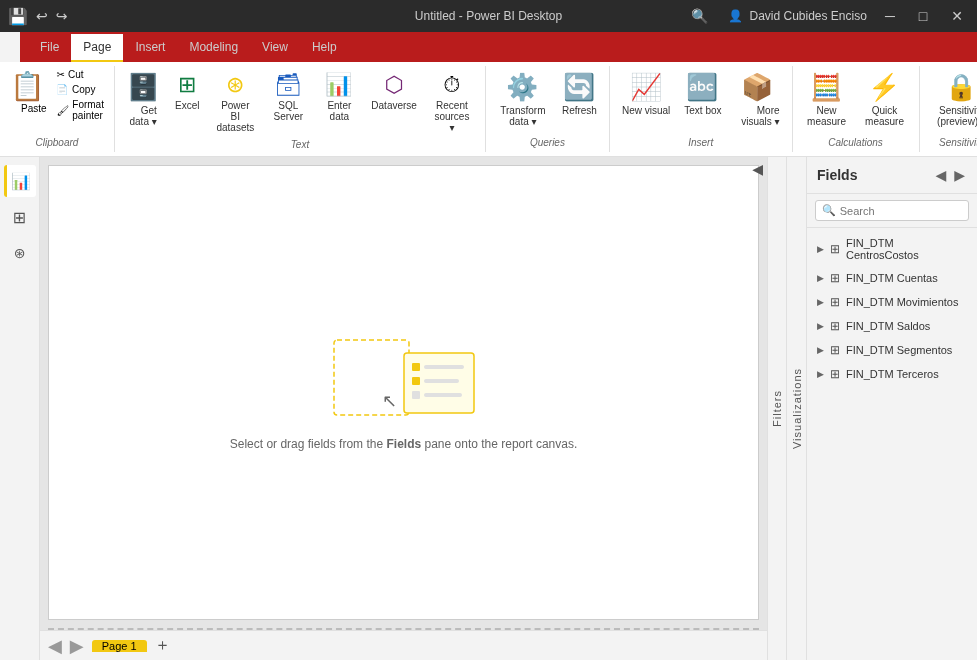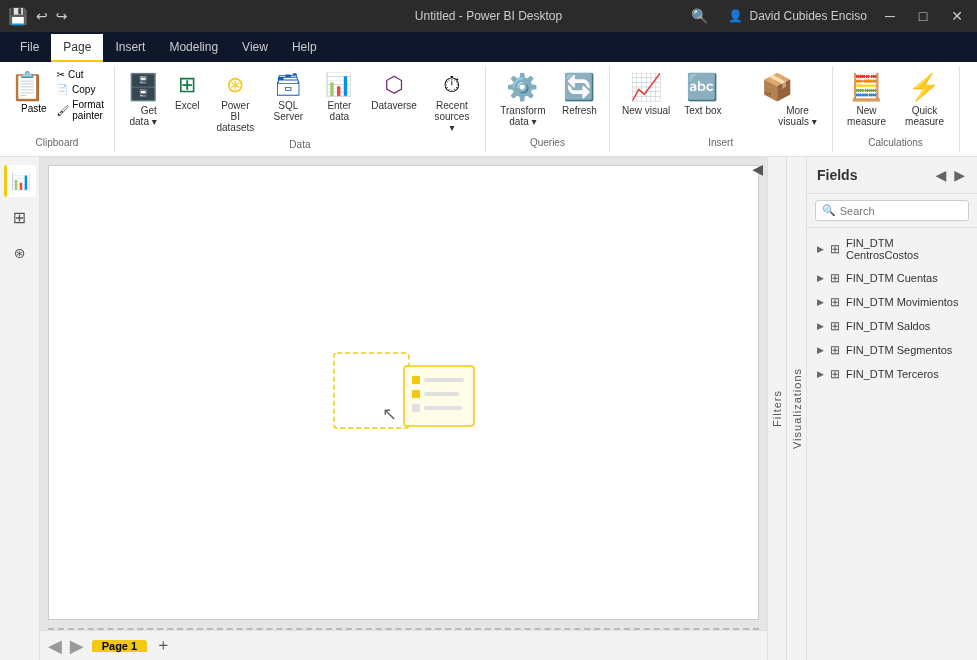--- a/index.html
+++ b/index.html
@@ -9,29 +9,29 @@
     .title-bar { background: #2b2b2b; color: #fff; height: 32px; display: flex; align-items: center; justify-content: space-between; padding: 0 8px; flex-shrink: 0; }
     .title-bar-left { display: flex; align-items: center; gap: 8px; }
     .title-bar-center { position: absolute; left: 50%; transform: translateX(-50%); font-size: 12px; color: #ccc; }
     .title-bar-right { display: flex; align-items: center; gap: 12px; margin-left: auto; }
     .title-bar-btn { color: #ccc; font-size: 14px; cursor: pointer; padding: 2px 6px; }
     .save-icon { color: #ccc; font-size: 14px; }
     .user-area { display: flex; align-items: center; gap: 6px; color: #ccc; font-size: 12px; }
     .search-icon-title { color: #ccc; font-size: 14px; margin-right: 8px; }
 
     
-    .ribbon-tabs { background: #0f172a; display: flex; align-items: flex-end; padding: 0 8px; flex-shrink: 0; height: 30px; }
+    .ribbon-tabs { background: #b91c1c; display: flex; align-items: flex-end; padding: 0 8px; flex-shrink: 0; height: 30px; margin-left: 20px; }
     .ribbon-tab { color: #ccc; padding: 6px 12px; font-size: 12px; cursor: pointer; border-bottom: 2px solid transparent; }
     .ribbon-tab.active { color: #fff; background: #fff; color: #333; border-bottom: 2px solid #f2c811; }
 
     
     .ribbon { background: #fff; border-bottom: 1px solid #e0e0e0; display: flex; align-items: stretch; padding: 4px 0; flex-shrink: 0; height: 95px; }
     .ribbon-group { display: flex; flex-direction: column; border-right: 1px solid #e0e0e0; padding: 2px 6px; }
     .ribbon-group-items { display: flex; align-items: flex-start; flex: 1; gap: 2px; }
-    .ribbon-group-label { text-align: center; font-size: 10px; color: #666; padding: 2px 0; }
+    .ribbon-group-label { text-align: center; font-size: 10px; color: #666; padding: 2px 0; font-style: italic; }
     .ribbon-btn { display: flex; flex-direction: column; align-items: center; padding: 4px 6px; cursor: pointer; border-radius: 3px; min-width: 40px; gap: 2px; }
     .ribbon-btn .label { font-size: 10px; text-align: right; color: #333; white-space: nowrap; }
     .ribbon-btn.large { min-width: 44px; }
 
     
     .clipboard-paste { display: flex; flex-direction: column; align-items: center; padding: 2px 4px; cursor: pointer; }
     .clipboard-paste .big-icon { font-size: 32px; }
     .clipboard-paste .label { font-size: 10px; margin-left: 11px; }
     .clipboard-sub { display: flex; flex-direction: column; gap: 2px; }
     .clipboard-sub-btn { display: flex; align-items: center; padding: 1px 4px; cursor: pointer; font-size: 10px; gap: 3px; border-radius: 2px; }
@@ -42,21 +42,21 @@
     
     .left-nav { width: 40px; background: #f3f3f3; border-right: 1px solid #e0e0e0; display: flex; flex-direction: column; align-items: center; padding-top: 8px; gap: 4px; flex-shrink: 0; }
     .left-nav-btn { width: 32px; height: 32px; display: flex; align-items: center; justify-content: center; cursor: pointer; border-radius: 3px; font-size: 16px; color: #555; }
     .left-nav-btn.active { border-left: 3px solid #f2c811; background: #fff; }
 
     
     .canvas-area { flex: 1; background: #e5e5e5; display: flex; flex-direction: column; overflow: hidden; position: relative; }
     .canvas-page { flex: 1; margin: 8px; background: #fff; border: 1px solid #ccc; display: flex; align-items: center; justify-content: center; position: relative; overflow: hidden; }
     .canvas-placeholder { display: flex; flex-direction: column; align-items: center; gap: 12px; }
     .canvas-page-bottom { height: 30px; background: #f3f3f3; border-top: 1px solid #e0e0e0; display: flex; align-items: center; padding: 0 8px; gap: 8px; }
-    .page-tab { background: #f2c811; padding: 0 10px; font-size: 11px; border-radius: 3px 3px 0 0; cursor: pointer; font-weight: 700; }
+    .page-tab { background: #f2c811; padding: 0 10px; font-size: 11px; border-radius: 3px 3px 0 0; cursor: pointer; font-weight: 400; }
     .page-add { font-size: 16px; cursor: pointer; color: #555; }
     .page-nav { font-size: 18px; cursor: pointer; color: #999; }
 
     
     .filters-panel { width: 20px; background: #f3f3f3; border-left: 1px solid #e0e0e0; border-right: 1px solid #e0e0e0; display: flex; flex-direction: column; align-items: center; justify-content: center; flex-shrink: 0; }
     .filters-label { writing-mode: vertical-rl; transform: rotate(180deg); font-size: 11px; color: #555; letter-spacing: 1px; cursor: pointer; }
 
     
     .viz-panel { width: 20px; background: #f3f3f3; border-right: 1px solid #e0e0e0; display: flex; flex-direction: column; align-items: center; justify-content: center; flex-shrink: 0; }
     .viz-label { writing-mode: vertical-rl; transform: rotate(180deg); font-size: 11px; color: #555; letter-spacing: 1px; cursor: pointer; }
@@ -160,21 +160,21 @@
       </div>
       <div class="ribbon-btn">
         <span style="font-size:22px; color:#742774;">⬡</span>
         <span class="label">Dataverse</span>
       </div>
       <div class="ribbon-btn">
         <span style="font-size:22px;">⏱</span>
         <span class="label" style="white-space:normal; width:42px; text-align:center;">Recent sources ▾</span>
       </div>
     </div>
-    <div class="ribbon-group-label">Data</div>
+    <div class="ribbon-group-label">Text</div>
   </div>
 
   <div class="ribbon-group">
     <div class="ribbon-group-items">
       <div class="ribbon-btn">
         <span style="font-size:26px;">⚙️</span>
         <span class="label" style="white-space:normal; width:50px; text-align:center;">Transform data ▾</span>
       </div>
       <div class="ribbon-btn">
         <span style="font-size:26px;">🔄</span>
@@ -191,21 +191,21 @@
         <span class="label">New
 visual</span>
       </div>
       <div class="ribbon-btn">
         <span style="font-size:26px; color:#555;">🔤</span>
         <span class="label">Text
 box</span>
       </div>
       <div class="ribbon-btn">
         <span style="font-size:26px; color:#555;">📦</span>
-        <span class="label" style="white-space:normal; width:44px; text-align:center;margin-left:40px;">More visuals ▾</span>
+        <span class="label" style="white-space:normal; width:44px; ">More visuals ▾</span>
       </div>
     </div>
     <div class="ribbon-group-label">Insert</div>
   </div>
 
   <div class="ribbon-group">
     <div class="ribbon-group-items">
       <div class="ribbon-btn">
         <span style="font-size:26px; color:#f2c811;">🧮</span>
         <span class="label" style="white-space:normal; width:44px; text-align:center;">New measure</span>
@@ -262,20 +262,25 @@
             <rect x="88" y="28" width="8" height="8" rx="1" fill="#f2c811"></rect>
             <rect x="100" y="30" width="40" height="4" rx="2" fill="#e0e0e0"></rect>
             <rect x="88" y="42" width="8" height="8" rx="1" fill="#f2c811"></rect>
             <rect x="100" y="44" width="35" height="4" rx="2" fill="#e0e0e0"></rect>
             <rect x="88" y="56" width="8" height="8" rx="1" fill="#e0e0e0"></rect>
             <rect x="100" y="58" width="38" height="4" rx="2" fill="#e0e0e0"></rect>
 
             <text x="58" y="72" font-size="18" fill="#666">↖</text>
           </svg>
         </div>
+        <div style="font-size:12px; color:#666;">
+          <span>Select or drag fields from the</span>
+          <strong>Fields</strong>
+          <span>pane onto the report canvas.</span>
+        </div>
       </div>
     </div>
 
     <div style="border-bottom:2px dashed #bbb; margin:0 8px 0 8px;"></div>
 
     <div class="canvas-page-bottom">
       <span class="page-nav">◀</span>
       <span class="page-nav">▶</span>
       <div class="page-tab">Page 1</div>
       <span class="page-add">＋</span>

